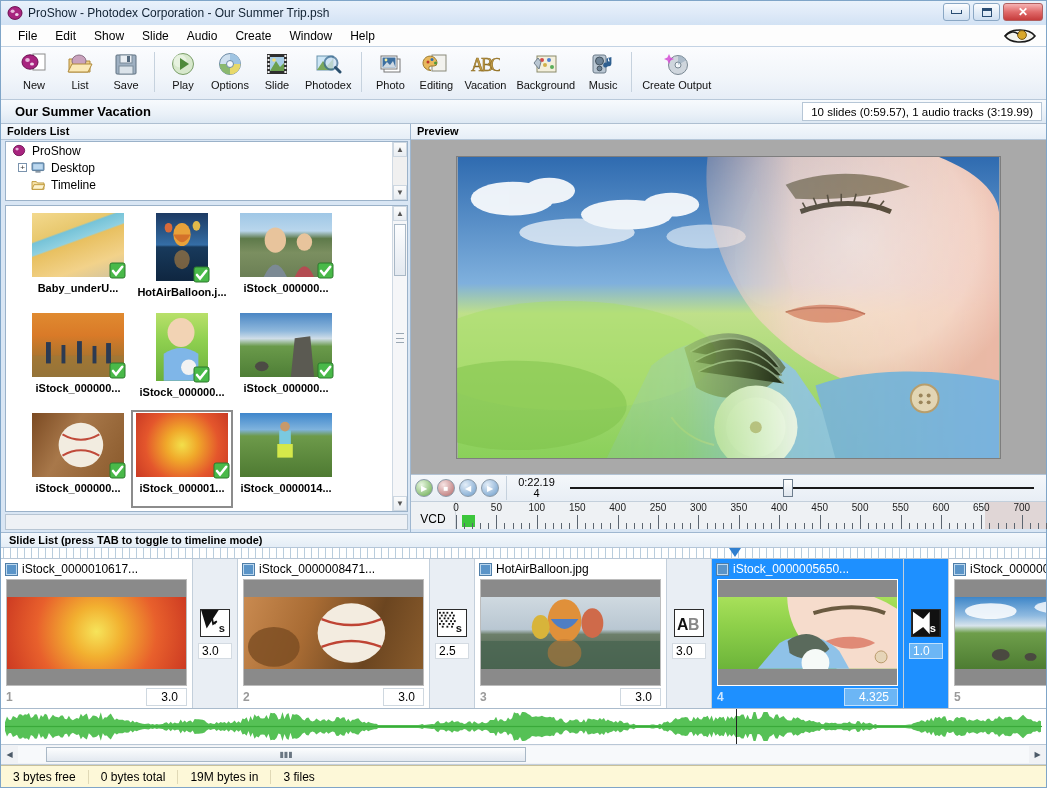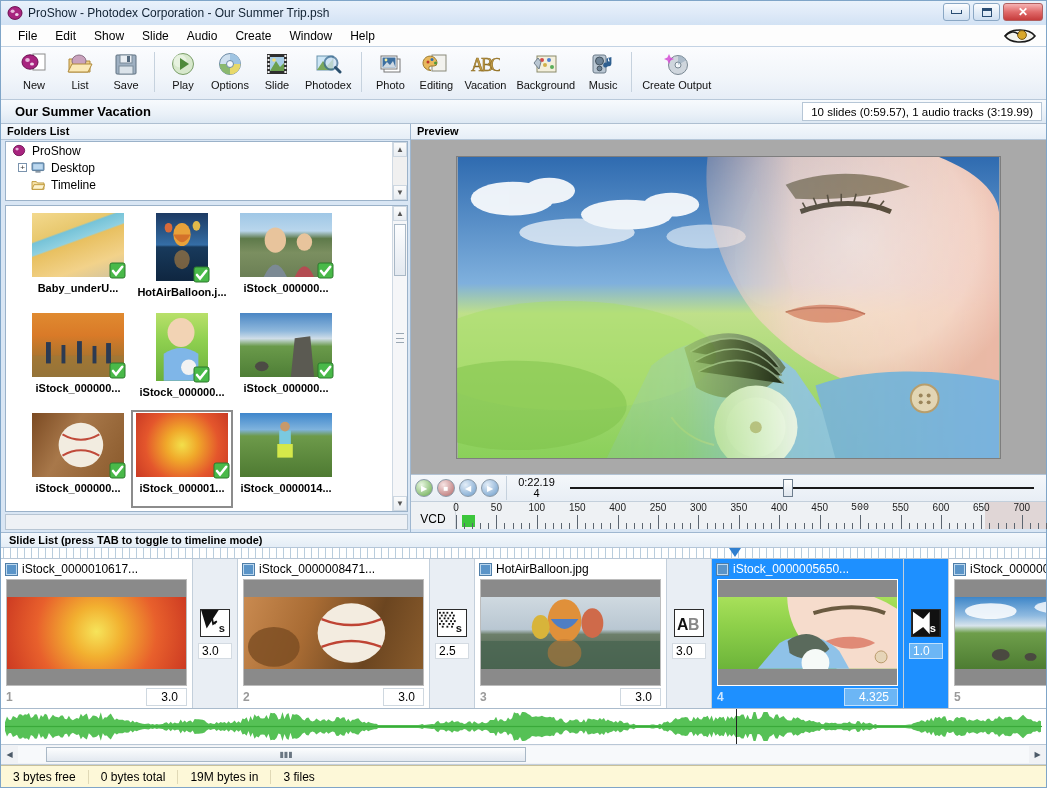--- a/index.html
+++ b/index.html
@@ -841,21 +841,21 @@
             <div class="rlab" style="left: 0px;">0</div>
             <div class="rlab" style="left: 40.411px;">50</div>
             <div class="rlab" style="left: 80.8219px;">100</div>
             <div class="rlab" style="left: 121.233px;">150</div>
             <div class="rlab" style="left: 161.644px;">400</div>
             <div class="rlab" style="left: 202.055px;">250</div>
             <div class="rlab" style="left: 242.466px;">300</div>
             <div class="rlab" style="left: 282.877px;">350</div>
             <div class="rlab" style="left: 323.288px;">400</div>
             <div class="rlab" style="left: 363.699px;">450</div>
-            <div class="rlab" style="left: 404.11px; font-family: Liberation Mono, monospace;">500</div>
+            <div class="rlab" style="left: 404.11px;">500</div>
             <div class="rlab" style="left: 444.521px;">550</div>
             <div class="rlab" style="left: 484.932px;">600</div>
             <div class="rlab" style="left: 525.342px;">650</div>
             <div class="rlab" style="left: 565.753px;">700</div>
           </div>
       </div>
 
       <div style="flex:0 0 3px;background:#d9e6f4;"></div>
     </div>
   </div>

